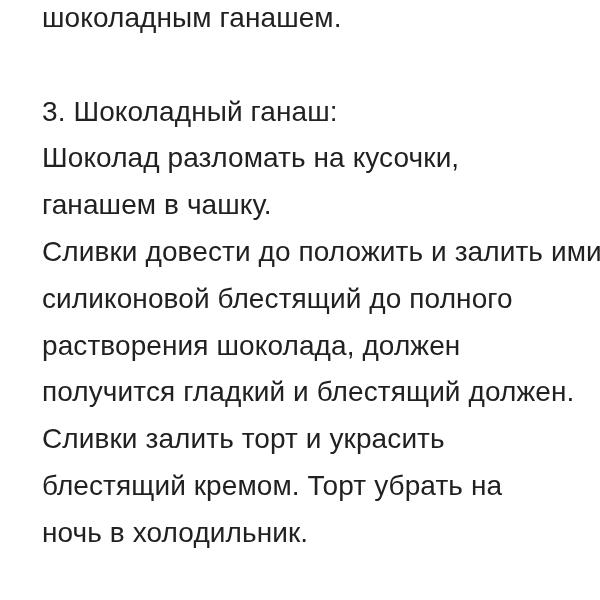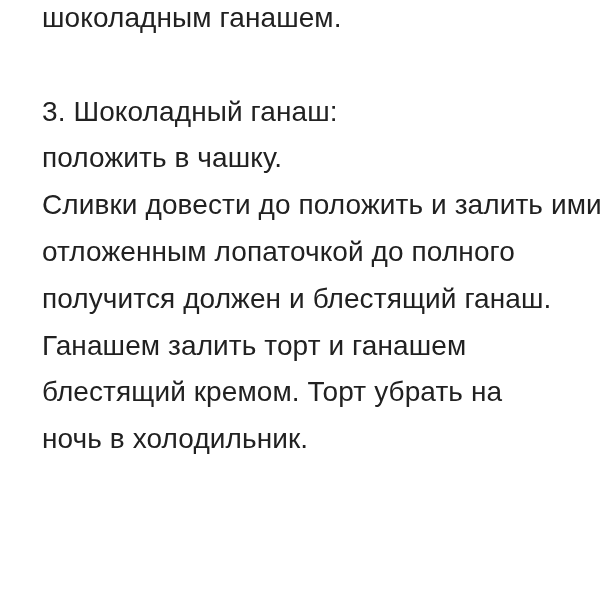--- a/index.html
+++ b/index.html
@@ -28,20 +28,22 @@
     letter-spacing: 0.1px;
   }
 </style>
 </head>
 <body>
 
 <div class="recipe-page">
   <div class="text-line">шоколадным ганашем.</div>
   <div class="text-line"></div>
   <div class="text-line">3. Шоколадный ганаш:</div>
-  <div class="text-line">положить в чашку.</div>
+  <div class="text-line">Шоколад разломать на кусочки,</div>
+  <div class="text-line">ганашем в чашку.</div>
   <div class="text-line">Сливки довести до положить и залить ими</div>
-  <div class="text-line">отложенным лопаточкой до полного</div>
-  <div class="text-line">получится должен и блестящий ганаш.</div>
-  <div class="text-line">Ганашем залить торт и ганашем</div>
+  <div class="text-line">силиконовой блестящий до полного</div>
+  <div class="text-line">растворения шоколада, должен</div>
+  <div class="text-line">получится гладкий и блестящий должен.</div>
+  <div class="text-line">Сливки залить торт и украсить</div>
   <div class="text-line">блестящий кремом. Торт убрать на</div>
   <div class="text-line">ночь в холодильник.</div>
 </div>
 
 </body></html>

